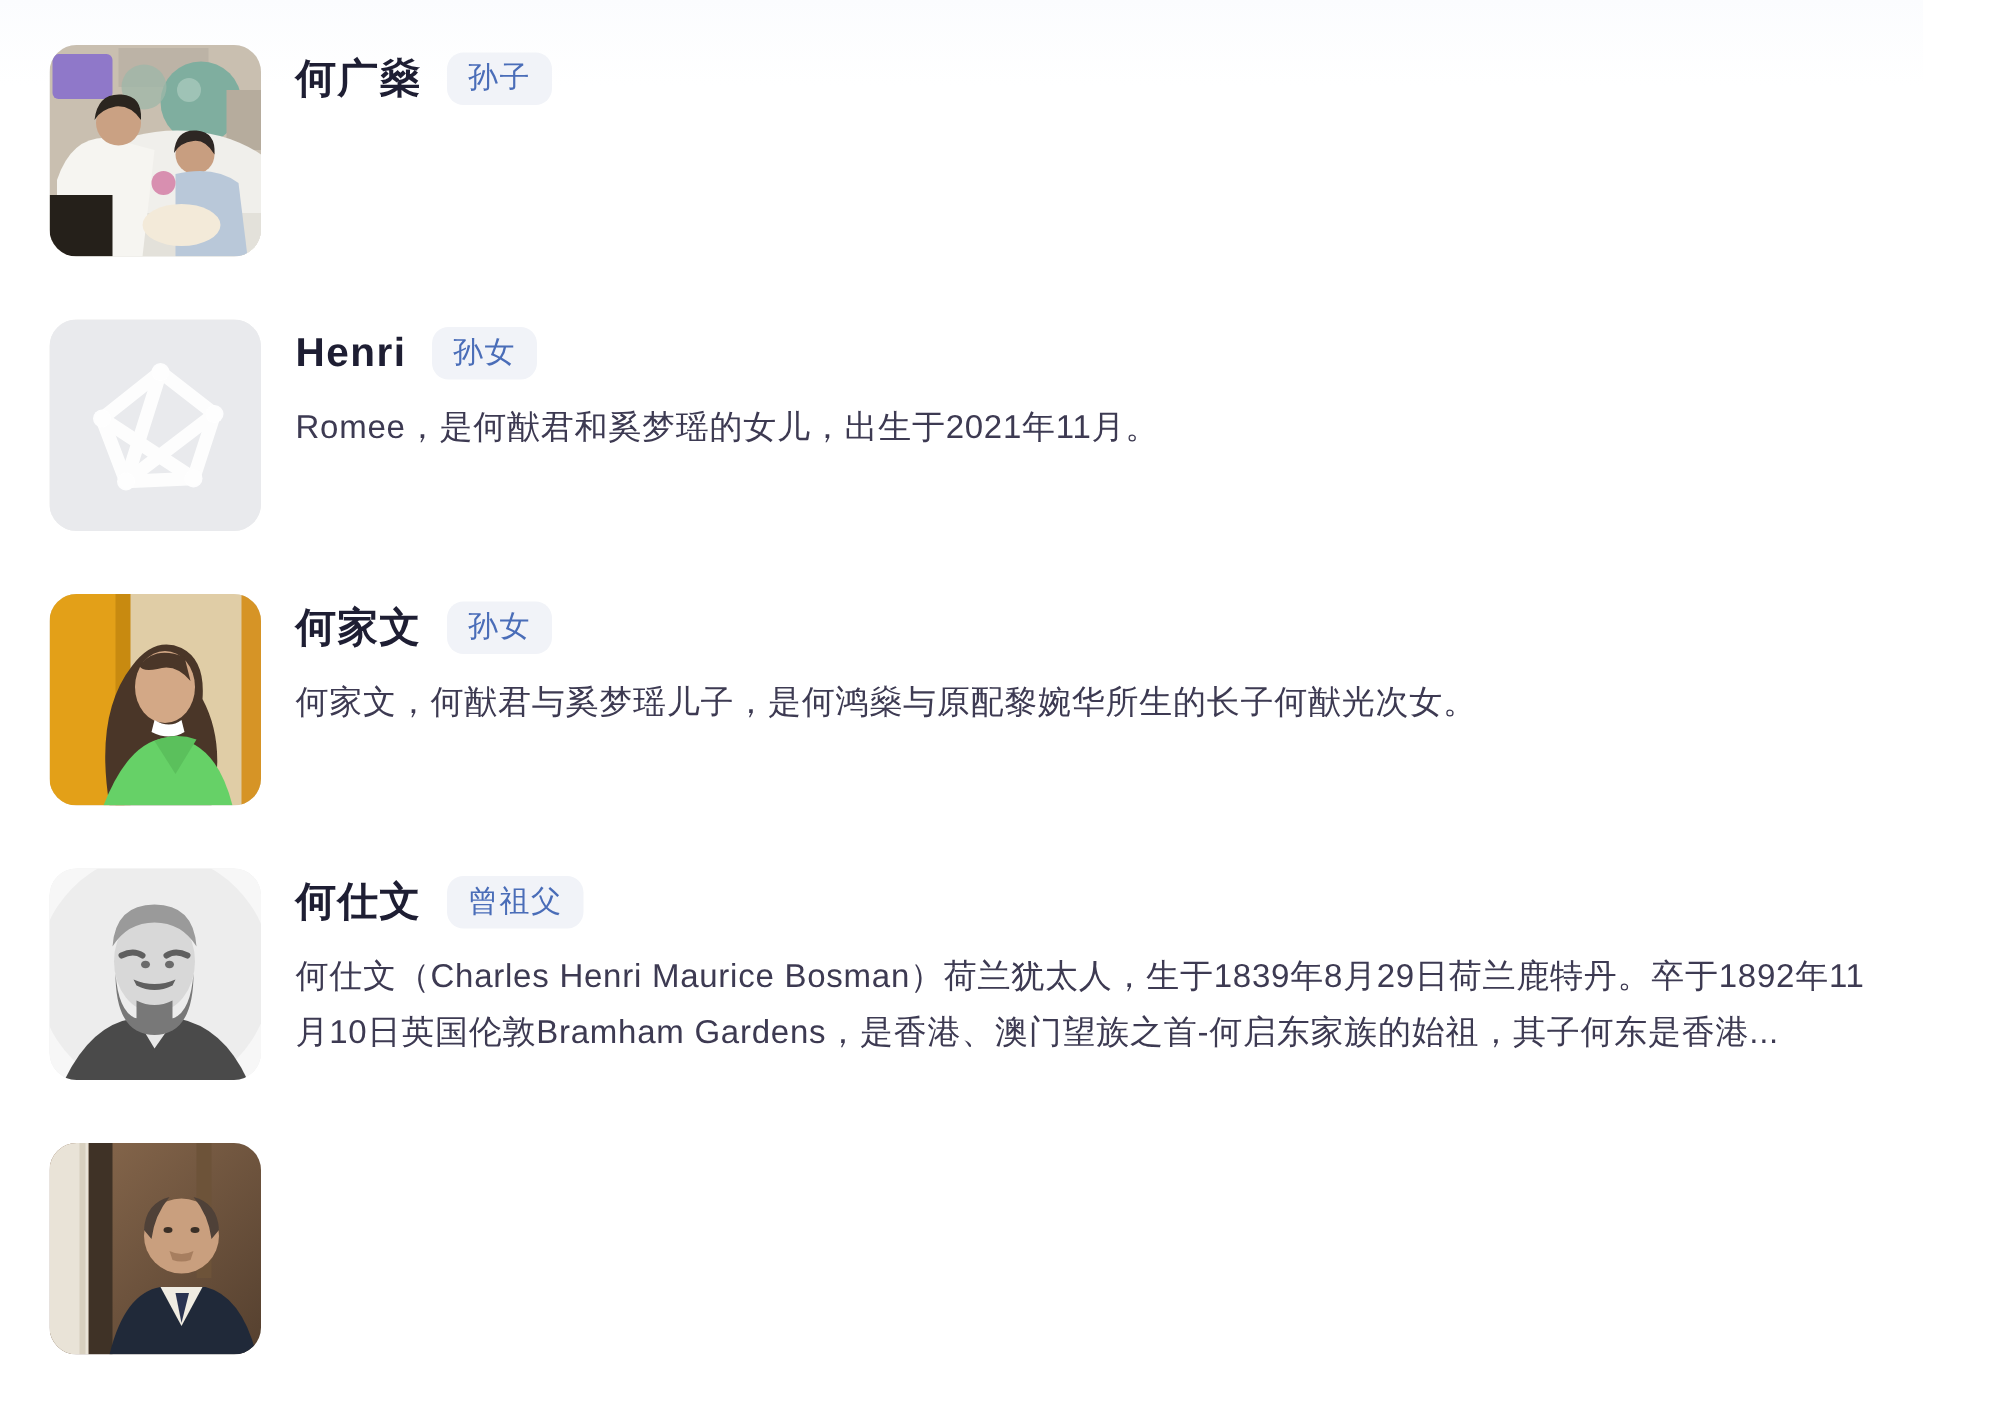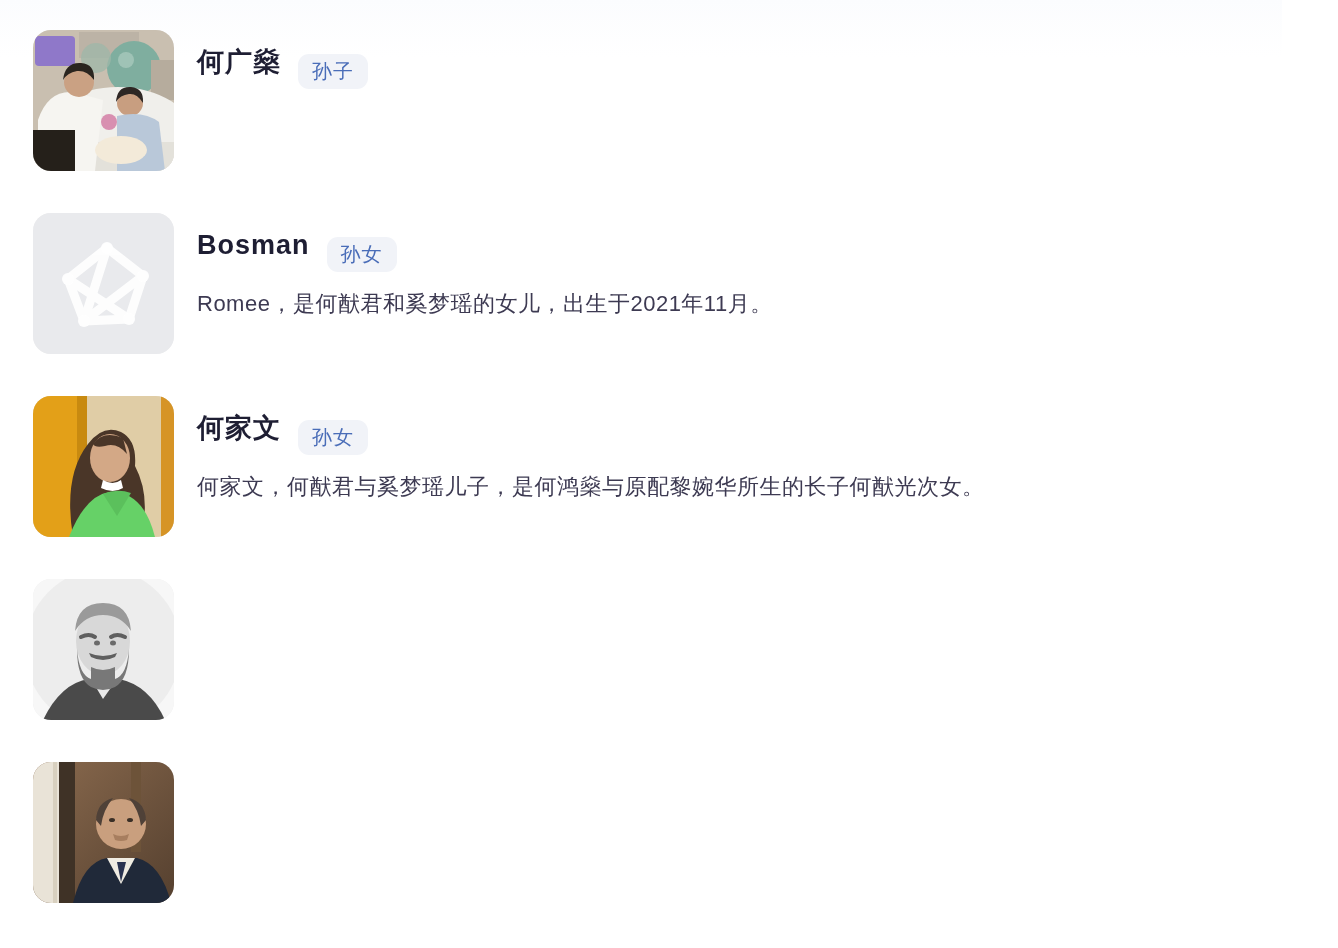--- a/index.html
+++ b/index.html
@@ -51,21 +51,20 @@
     line-height: 36px;
   }
   .relation-badge {
     font-size: 20px;
     line-height: 20px;
     color: #4a6db8;
     background: #f1f3f8;
     border-radius: 11px;
     padding: 7px 14px 8px 14px;
     letter-spacing: 1px;
-    margin-top: 20px;
   }
   .person-desc {
     margin-top: 13px;
     font-size: 22px;
     line-height: 37px;
     color: #3d3a52;
     letter-spacing: 0.5px;
     word-break: break-all;
   }
   .watermark {
@@ -129,21 +128,21 @@
           <circle cx="74" cy="35" r="6"></circle>
           <circle cx="110" cy="63" r="6"></circle>
           <circle cx="96" cy="106" r="6"></circle>
           <circle cx="51" cy="108" r="6"></circle>
           <circle cx="35" cy="66" r="6"></circle>
         </g>
       </svg>
     </div>
     <div class="text-col">
       <div class="name-row">
-        <span class="person-name">Bosman</span>
+        <span class="person-name">Henri</span>
         <span class="relation-badge">孙女</span>
       </div>
       <div class="person-desc">Romee，是何猷君和奚梦瑶的女儿，出生于2021年11月。</div>
     </div>
   </div>
 
   <div class="person-card">
     <div class="avatar">
       <svg viewBox="0 0 141 141" xmlns="http://www.w3.org/2000/svg">
         <rect width="141" height="141" fill="#e0cda6"></rect>
@@ -175,20 +174,27 @@
         <path d="M10 141 Q28 104 56 100 L86 100 Q116 106 132 141 Z" fill="#4a4a4a"></path>
         <path d="M58 100 L70 120 L84 100 Z" fill="#e8e8e8"></path>
         <ellipse cx="70" cy="62" rx="27" ry="34" fill="#d8d8d8"></ellipse>
         <path d="M42 52 Q44 24 70 24 Q96 24 98 52 Q88 36 70 36 Q52 36 42 52 Z" fill="#9a9a9a"></path>
         <path d="M48 58 Q56 54 62 58 M78 58 Q84 54 92 58" stroke="#5f5f5f" stroke-width="4" fill="none" stroke-linecap="round"></path>
         <path d="M58 78 Q70 84 82 78 L84 74 Q70 80 56 74 Z" fill="#5f5f5f"></path>
         <path d="M44 70 Q44 100 58 108 Q70 114 82 108 Q96 100 96 70 Q94 96 82 100 L82 88 Q70 94 58 88 L58 100 Q46 96 44 70 Z" fill="#787878"></path>
         <ellipse cx="64" cy="64" rx="3" ry="2.5" fill="#6b6b6b"></ellipse>
         <ellipse cx="80" cy="64" rx="3" ry="2.5" fill="#6b6b6b"></ellipse>
       </svg>
+    </div>
+    <div class="text-col">
+      <div class="name-row">
+        <span class="person-name">何仕文</span>
+        <span class="relation-badge">曾祖父</span>
+      </div>
+      <div class="person-desc">何仕文（Charles Henri Maurice Bosman）荷兰犹太人，生于1839年8月29日荷兰鹿特丹。卒于1892年11月10日英国伦敦Bramham Gardens，是香港、澳门望族之首-何启东家族的始祖，其子何东是香港...</div>
     </div>
   </div>
 
   <div class="person-card">
     <div class="avatar">
       <svg viewBox="0 0 141 141" xmlns="http://www.w3.org/2000/svg">
         <defs>
           <linearGradient id="bg5" x1="0" y1="0" x2="1" y2="1">
             <stop offset="0" stop-color="#8a6a4e"></stop>
             <stop offset="1" stop-color="#55402f"></stop>

